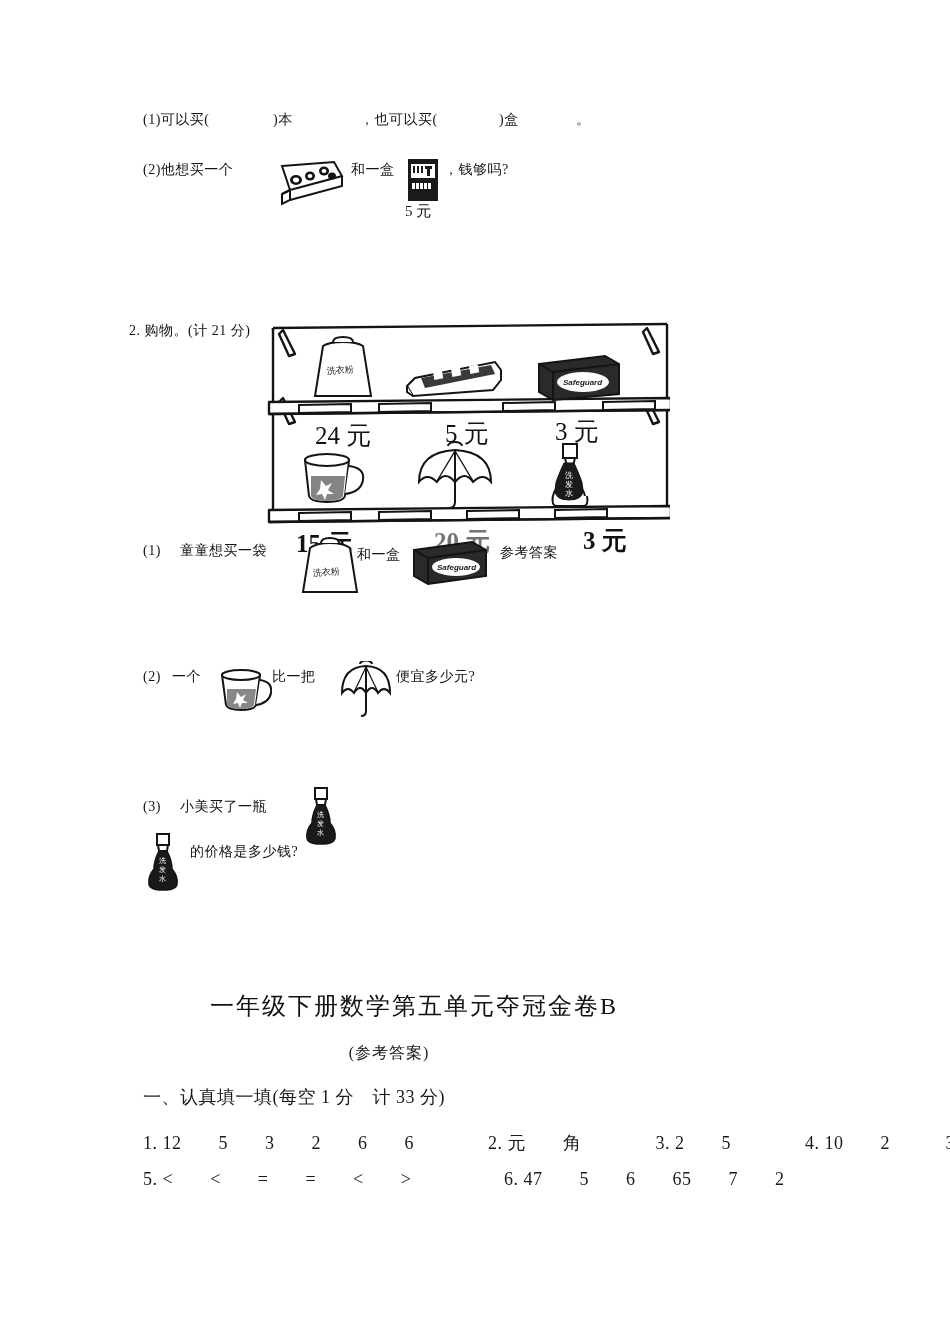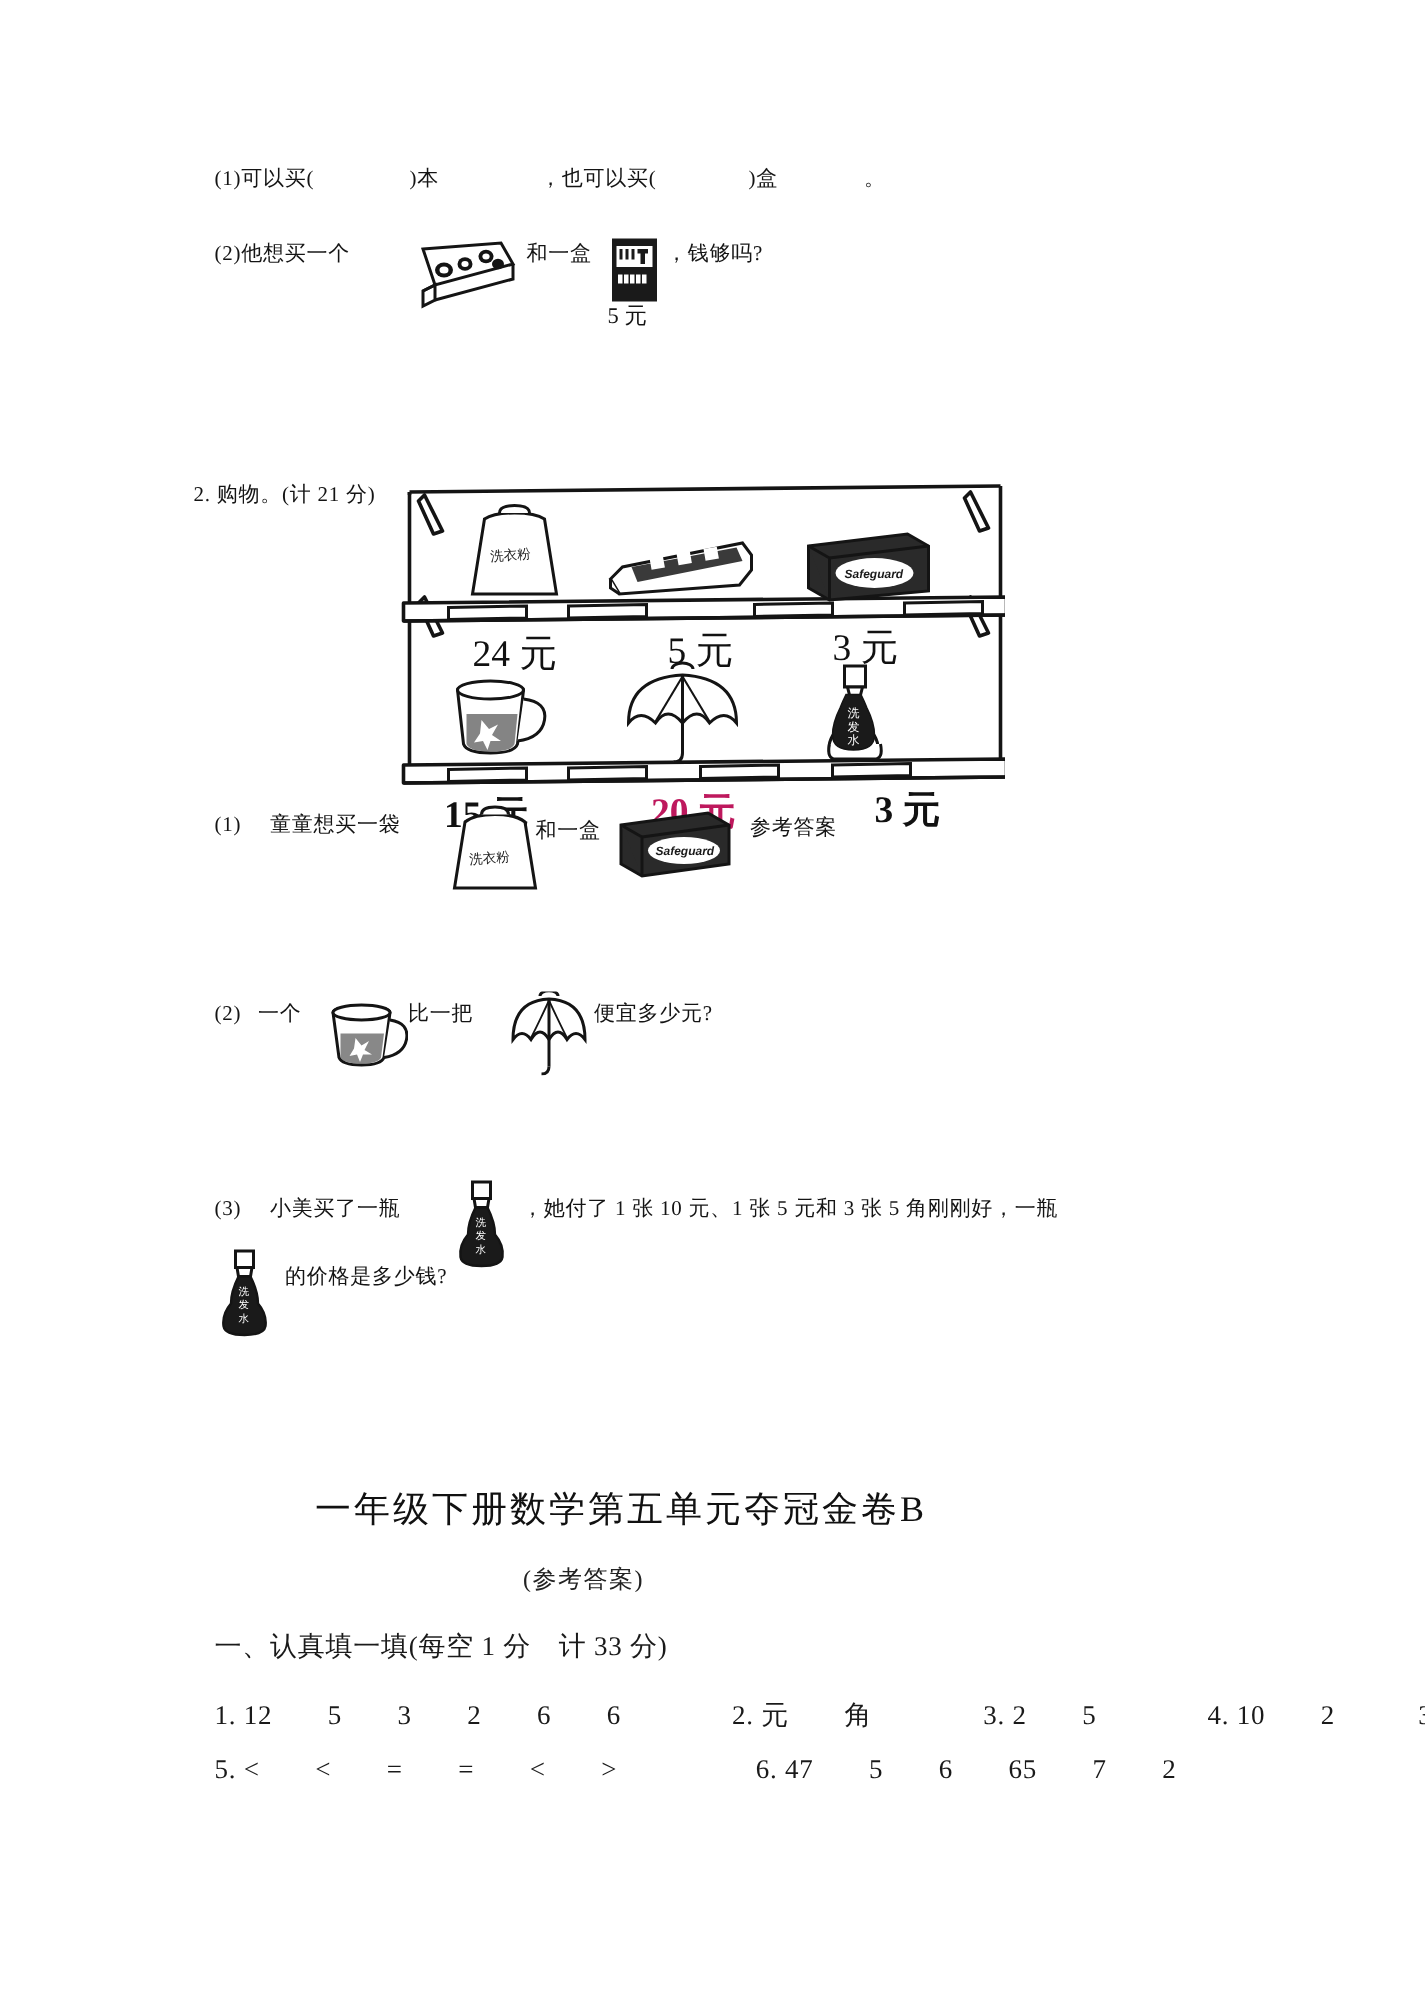--- a/index.html
+++ b/index.html
@@ -263,21 +263,21 @@
       </g>
       <g fill="#ffffff" font-family="'Liberation Serif', serif" font-size="8">
         <text x="310" y="158">洗</text>
         <text x="310" y="167">发</text>
         <text x="310" y="176">水</text>
       </g>
     </svg>
   </div>
 
   <div class="txt" style="left:296px; top:531px; font-size:25px; font-weight:bold; color:#111;">15 元</div>
-  <div class="txt" style="left:434px; top:529px; font-size:25px; font-weight:bold; color:#be185d;">20 元</div>
+  <div class="txt" style="left:434px; top:529px; font-size:25px; font-weight:bold; color:#737373;">20 元</div>
   <div class="txt" style="left:583px; top:528px; font-size:25px; font-weight:bold; color:#111;">3 元</div>
 
   <div class="txt q-line" style="left:143px; top:544px;">(1)</div>
   <div class="txt q-line" style="left:180px; top:544px;">童童想买一袋</div>
 
   <div class="icon-box" style="left:300px; top:536px;">
     <svg width="60" height="62" viewBox="0 0 60 62">
       <g stroke="#141414" fill="#ffffff" stroke-width="2">
         <path d="M10 12 Q16 7 30 7 Q44 7 50 12 L57 56 L3 56 Z"></path>
         <path d="M21 7 Q21 2 30 2 Q39 2 39 7"></path>
@@ -353,21 +353,20 @@
                  Q26 29 21 19 Z"></path>
       </g>
       <g fill="#ffffff" font-family="'Liberation Serif', serif" font-size="7">
         <text x="13" y="31">洗</text>
         <text x="13" y="40">发</text>
         <text x="13" y="49">水</text>
       </g>
     </svg>
   </div>
 
-  <div class="txt q-line" style="left:348px; top:800px;">，她付了 1 张 10 元、1 张 5 元和 3 张 5 角刚刚好，一瓶</div>
 
   <div class="icon-box" style="left:146px; top:832px;">
     <svg width="34" height="62" viewBox="0 0 34 62">
       <g stroke="#141414" fill="#ffffff" stroke-width="2">
         <path d="M11 2 L23 2 L23 13 L11 13 Z"></path>
         <path d="M12 13 L22 13 L21 19 L13 19 Z"></path>
       </g>
       <g stroke="#141414" fill="#1a1a1a" stroke-width="1.6">
         <path d="M13 19 Q8 29 8 37 Q2 44 3 52 Q4 58 17 58 Q30 58 31 52 Q32 44 26 37
                  Q26 29 21 19 Z"></path>

